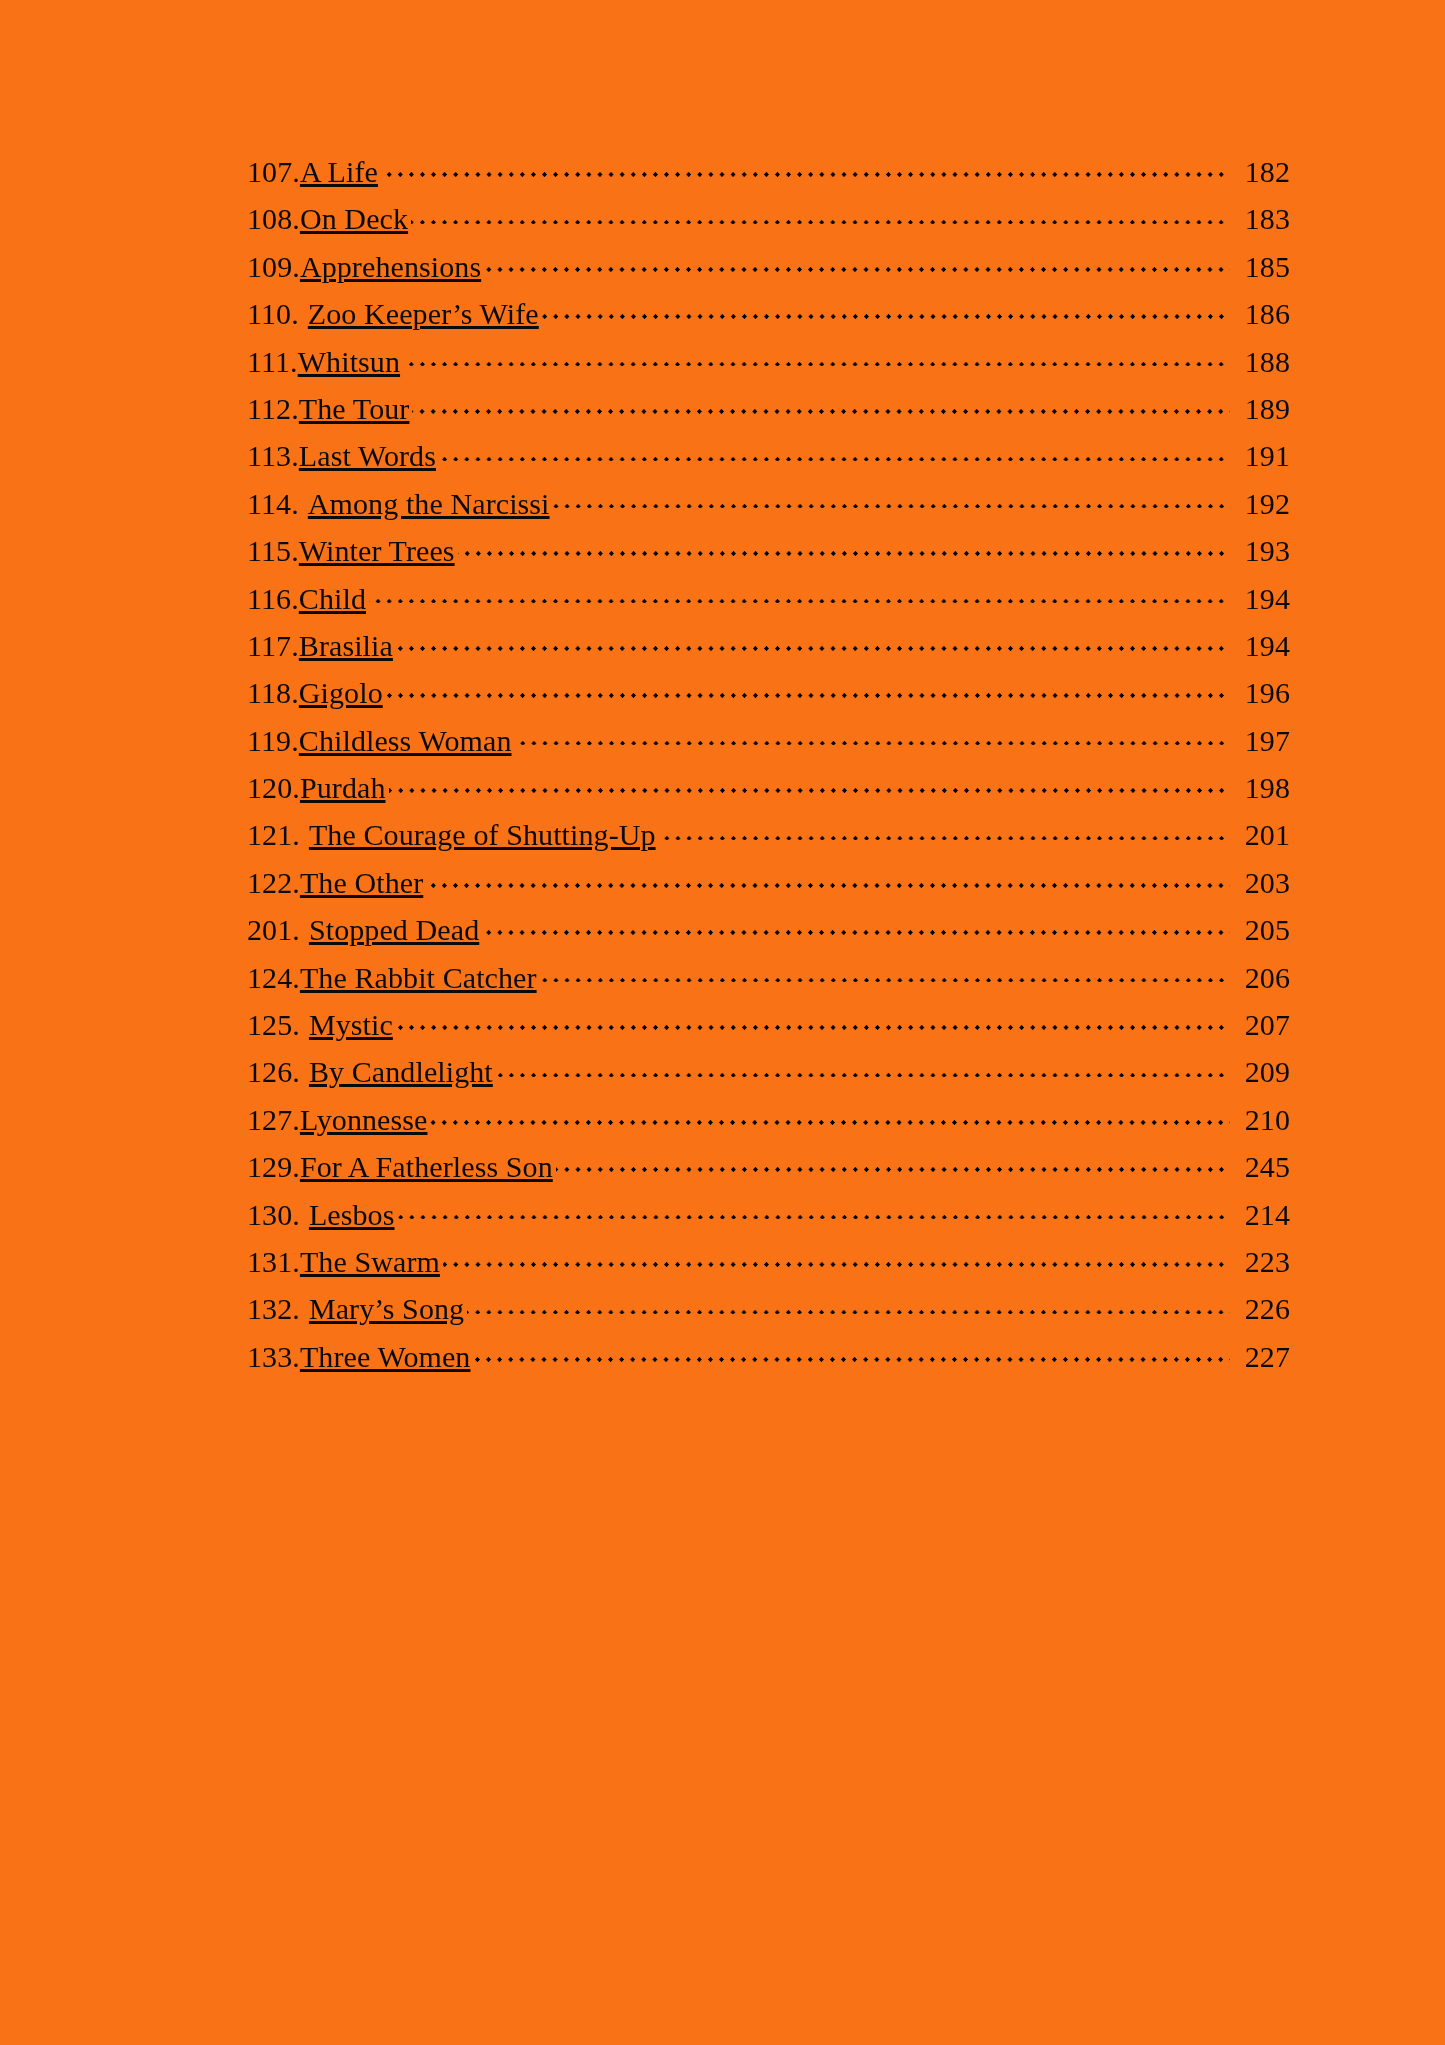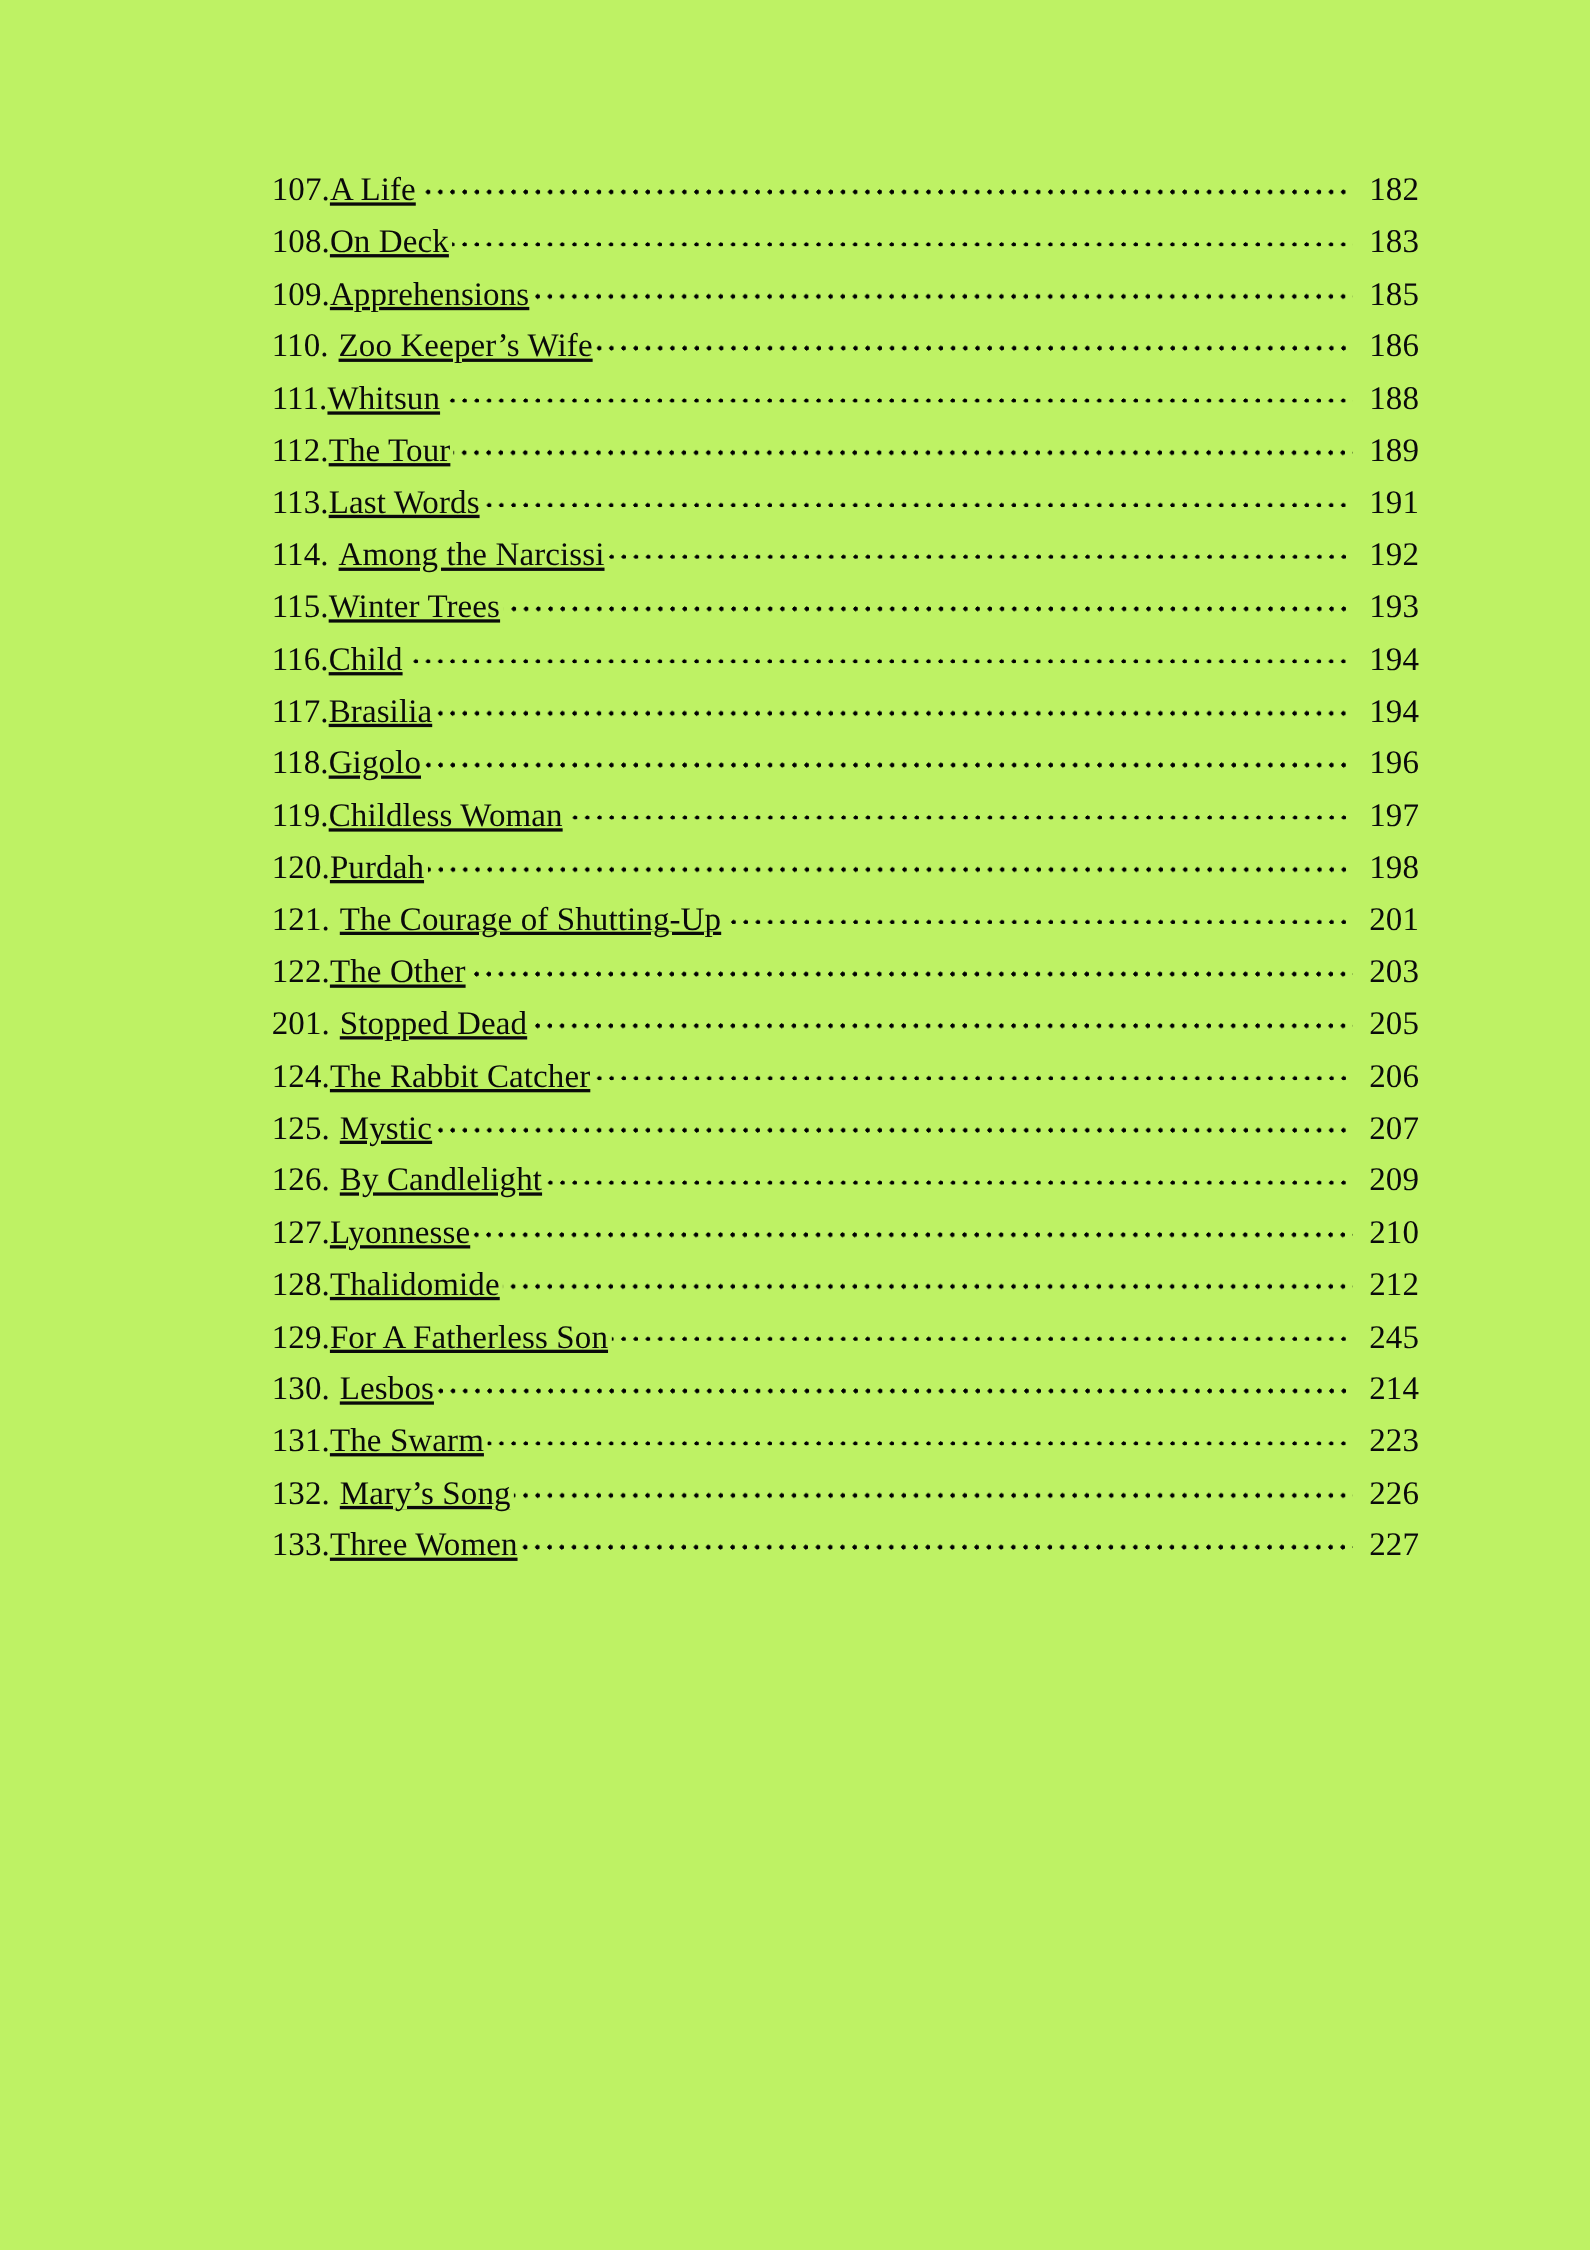--- a/index.html
+++ b/index.html
@@ -13,21 +13,21 @@
     height: 2045px;
     font-family: "Liberation Serif", "DejaVu Serif", serif;
     color: #000000;
     overflow: hidden;
   }
 
   .page {
     position: relative;
     width: 1445px;
     height: 2045px;
-    background: #bef264;
+    background: #f97316;
     box-sizing: border-box;
   }
 
   .toc {
     position: absolute;
     left: 247px;
     top: 152px;
     width: 1043px;
   }
 
@@ -213,26 +213,20 @@
         <span class="leader"></span>
         <span class="entry-page">209</span>
       </div>
       <div class="toc-entry">
         <span class="entry-num">127.</span>
         <span class="entry-title">Lyonnesse</span>
         <span class="leader"></span>
         <span class="entry-page">210</span>
       </div>
       <div class="toc-entry">
-        <span class="entry-num">128.</span>
-        <span class="entry-title">Thalidomide</span>
-        <span class="leader"></span>
-        <span class="entry-page">212</span>
-      </div>
-      <div class="toc-entry">
         <span class="entry-num">129.</span>
         <span class="entry-title">For A Fatherless Son</span>
         <span class="leader"></span>
         <span class="entry-page">245</span>
       </div>
       <div class="toc-entry wide">
         <span class="entry-num">130.</span>
         <span class="entry-title">Lesbos</span>
         <span class="leader"></span>
         <span class="entry-page">214</span>

